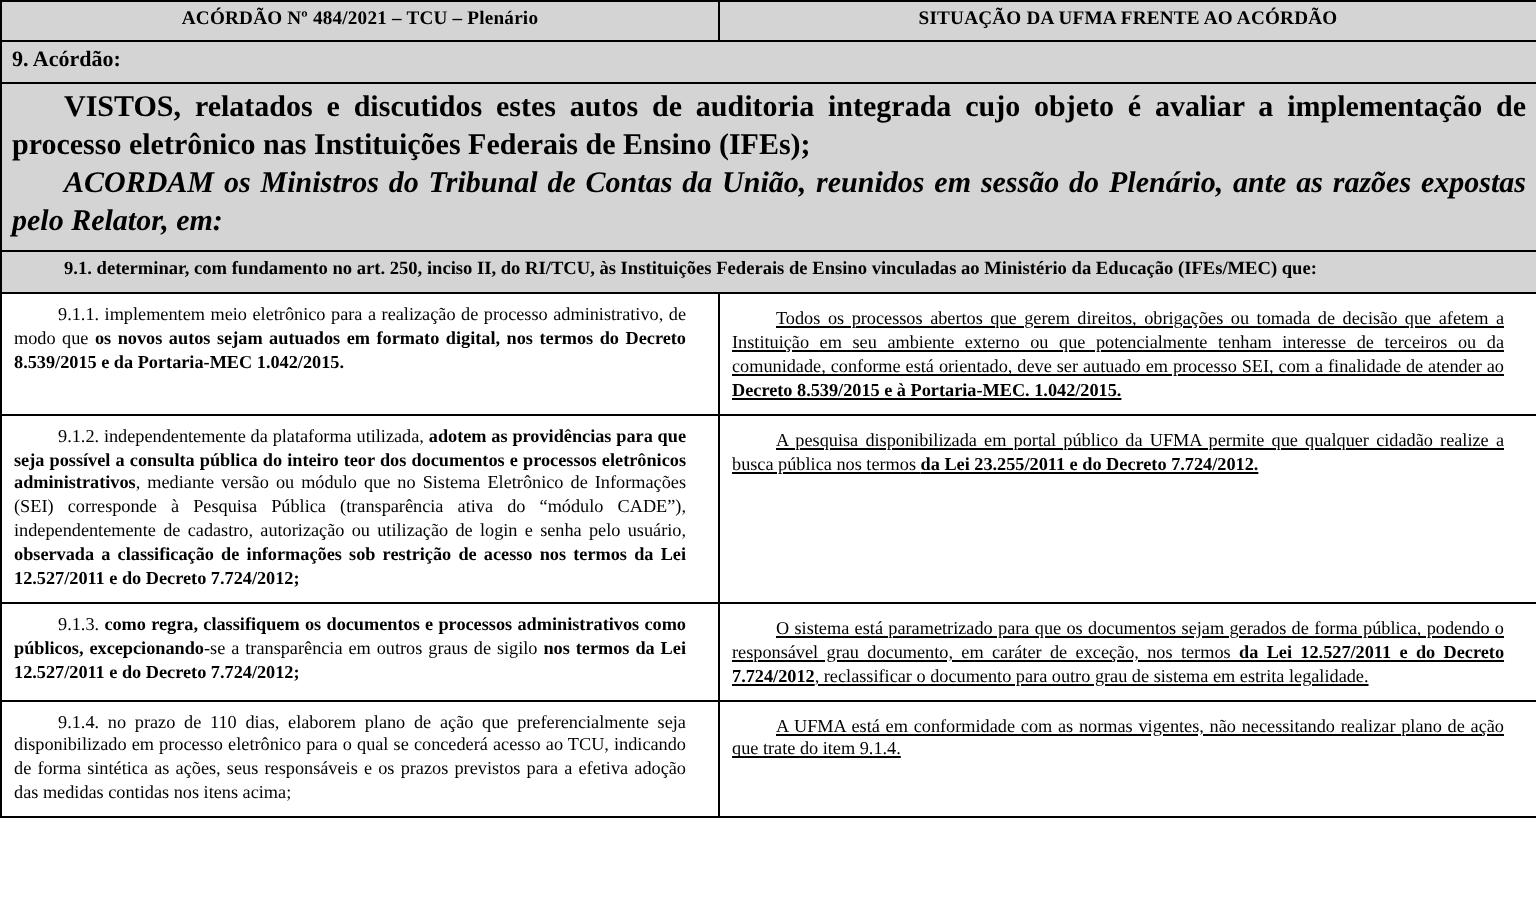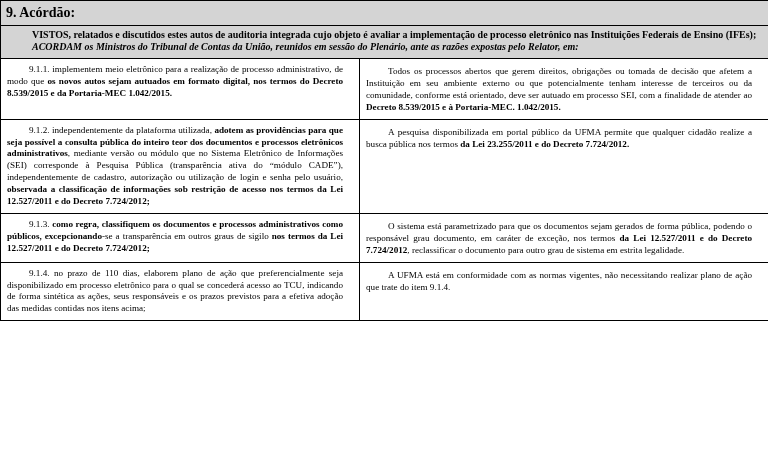--- a/index.html
+++ b/index.html
@@ -47,25 +47,25 @@
     letter-spacing: 0.1px;
   }
 
   
   .shaded td {
     background: #d4d4d4;
   }
   .row-acordao td {
     font-weight: bold;
     padding: 3px 4px 3px 5px;
-    font-size: 14px;
+    font-size: 11px;
   }
   .row-vistos td {
     padding: 3px 5px 4px 5px;
-    font-size: 10px;
+    font-size: 15px;
   }
   .row-determinar td {
     padding: 4px 5px 4px 5px;
     font-size: 9.3px;
     font-weight: bold;
   }
 
   .indent {
     text-indent: 26px;
     display: block;
@@ -78,48 +78,58 @@
 
   
   .body-row td {
     background: #ffffff;
     padding: 5px 16px 5px 6px;
     font-size: 9.15px;
     line-height: 1.30;
   }
   .body-row td.right-cell {
     padding-top: 7px;
+    text-decoration: underline;
   }
 
   b, strong { font-weight: bold; }
 
   .cell-text { display: block; }
 </style>
 </head>
 <body>
 
 <table class="doc-table">
   <colgroup>
     <col class="c-left">
     <col class="c-right">
   </colgroup>
   <tbody>
 
+    <tr class="hdr">
+      <td>ACÓRDÃO Nº 484/2021 – TCU – Plenário</td>
+      <td>SITUAÇÃO DA UFMA FRENTE AO ACÓRDÃO</td>
+    </tr>
 
     <tr class="shaded row-acordao">
       <td colspan="2">9. Acórdão:</td>
     </tr>
 
     <tr class="shaded row-vistos">
       <td colspan="2">
         <span class="indent para"><b>VISTOS</b><b>, relatados e discutidos estes autos de auditoria integrada cujo objeto é avaliar a implementação de processo eletrônico nas Instituições Federais de Ensino (IFEs);</b></span>
         <span class="indent para"><b>ACORDAM</b><b> os Ministros do Tribunal de Contas da União, reunidos em sessão do Plenário, ante as razões expostas pelo Relator, em:</b></span>
       </td>
     </tr>
 
+    <tr class="shaded row-determinar">
+      <td colspan="2">
+        <span class="indent">9.1. determinar, com fundamento no art. 250, inciso II, do RI/TCU, às Instituições Federais de Ensino vinculadas ao Ministério da Educação (IFEs/MEC) que:</span>
+      </td>
+    </tr>
 
     <tr class="body-row">
       <td class="left-cell">
         <span class="indent-sm cell-text"><span>9.1.1.</span><span> implementem meio eletrônico para a realização de processo administrativo, de modo que </span><b>os novos autos sejam autuados em formato digital, nos termos do Decreto 8.539/2015 e da Portaria-MEC 1.042/2015.</b></span>
       </td>
       <td class="right-cell">
         <span class="indent-sm cell-text"><span>Todos os processos abertos que gerem direitos, obrigações ou tomada de decisão que afetem a Instituição em seu ambiente externo ou que potencialmente tenham interesse de terceiros ou da comunidade, conforme está orientado, deve ser autuado em processo SEI, com a finalidade de atender ao </span><b>Decreto 8.539/2015 e à Portaria-MEC. 1.042/2015.</b></span>
       </td>
     </tr>
 

